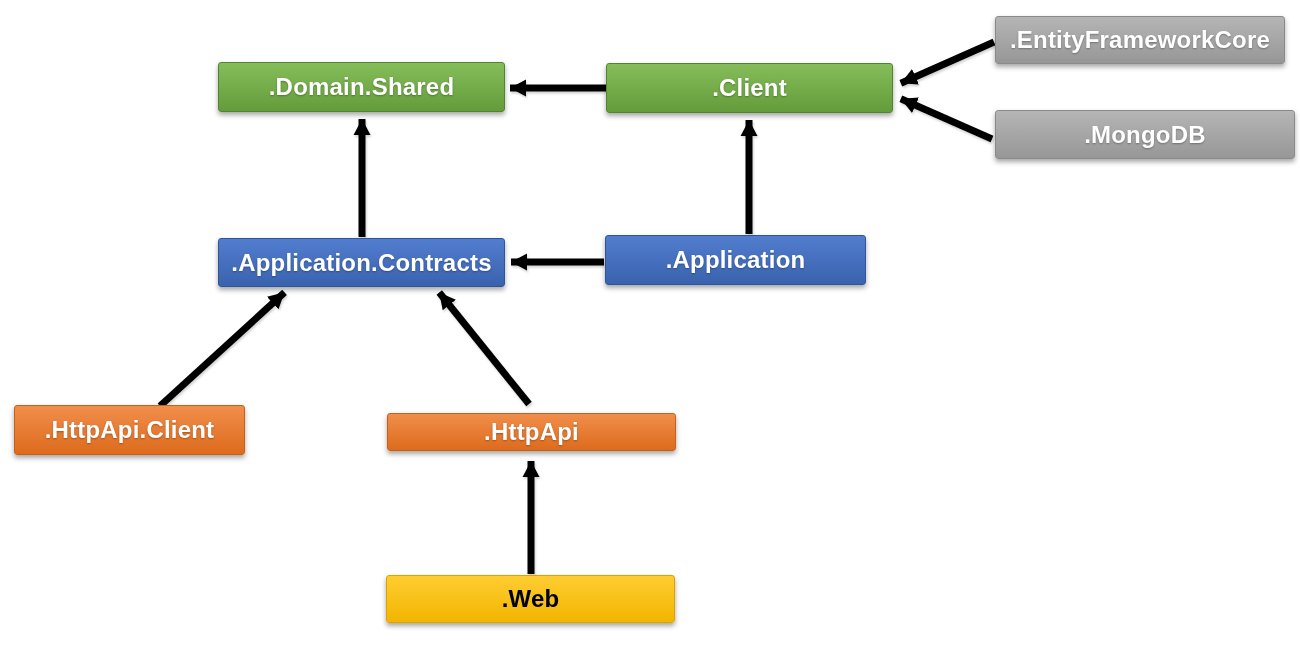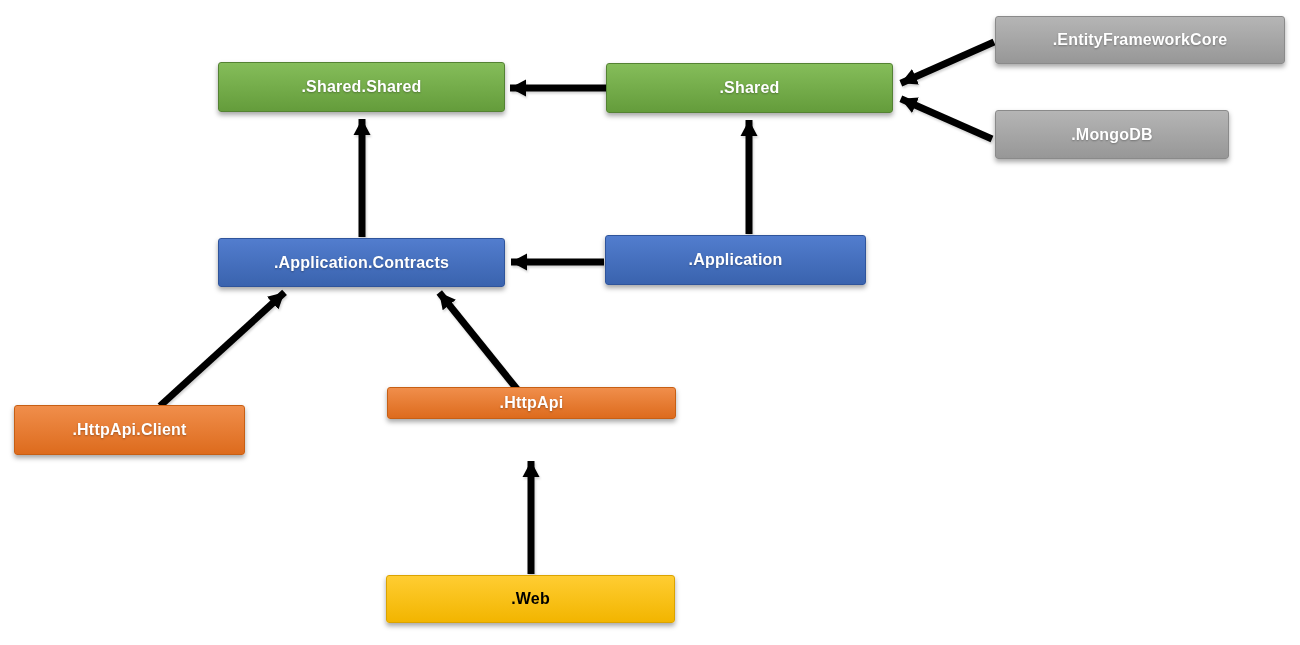--- a/index.html
+++ b/index.html
@@ -28,21 +28,21 @@
   .node {
     position: absolute;
     display: flex;
     align-items: center;
     justify-content: center;
     border-radius: 3px;
     box-shadow: 0 3px 5px rgba(0,0,0,0.35);
     box-sizing: border-box;
   }
   .node-label {
-    font-size: 16px;
+    font-size: 24px;
     font-weight: 700;
     letter-spacing: 0.2px;
     white-space: nowrap;
   }
   .node-label.light {
     color: #ffffff;
     text-shadow: 0 1px 2px rgba(0,0,0,0.3);
   }
   .node-label.dark {
     color: #000000;
@@ -66,40 +66,40 @@
         <line x1="362" y1="237" x2="362" y2="119" stroke="#000000" stroke-width="7" marker-end="url(#arrowhead)"></line>
         <line x1="604" y1="262" x2="511" y2="262" stroke="#000000" stroke-width="7" marker-end="url(#arrowhead)"></line>
         <line x1="749" y1="234" x2="749" y2="120" stroke="#000000" stroke-width="7" marker-end="url(#arrowhead)"></line>
         <line x1="160" y1="406" x2="284.52277521961446" y2="292.34826071225666" stroke="#000000" stroke-width="7" marker-end="url(#arrowhead)"></line>
         <line x1="529" y1="404" x2="439.25442684056793" y2="292.557694867958" stroke="#000000" stroke-width="7" marker-end="url(#arrowhead)"></line>
         <line x1="531" y1="574" x2="531" y2="461" stroke="#000000" stroke-width="7" marker-end="url(#arrowhead)"></line>
       </g>
   </svg>
   <div id="nodes-layer">
       <div class="node" style="left: 218px; top: 62px; width: 287px; height: 50px; background: linear-gradient(rgb(133, 189, 90), rgb(100, 156, 59)); border: 1px solid rgb(84, 130, 51);">
-        <span class="node-label light">.Shared.Shared</span>
+        <span class="node-label light">.Domain.Shared</span>
       </div>
       <div class="node" style="left: 606px; top: 63px; width: 287px; height: 50px; background: linear-gradient(rgb(133, 189, 90), rgb(100, 156, 59)); border: 1px solid rgb(84, 130, 51);">
-        <span class="node-label light">.Shared</span>
+        <span class="node-label light">.Client</span>
       </div>
       <div class="node" style="left: 995px; top: 16px; width: 290px; height: 48px; background: linear-gradient(rgb(181, 181, 181), rgb(151, 151, 151)); border: 1px solid rgb(138, 138, 138);">
         <span class="node-label light">.EntityFrameworkCore</span>
       </div>
-      <div class="node" style="left: 995px; top: 110px; width: 234px; height: 49px; background: linear-gradient(rgb(181, 181, 181), rgb(151, 151, 151)); border: 1px solid rgb(138, 138, 138);">
+      <div class="node" style="left: 995px; top: 110px; width: 300px; height: 49px; background: linear-gradient(rgb(181, 181, 181), rgb(151, 151, 151)); border: 1px solid rgb(138, 138, 138);">
         <span class="node-label light">.MongoDB</span>
       </div>
       <div class="node" style="left: 218px; top: 238px; width: 287px; height: 49px; background: linear-gradient(rgb(82, 125, 206), rgb(58, 99, 174)); border: 1px solid rgb(47, 84, 155);">
         <span class="node-label light">.Application.Contracts</span>
       </div>
       <div class="node" style="left: 605px; top: 235px; width: 261px; height: 50px; background: linear-gradient(rgb(82, 125, 206), rgb(58, 99, 174)); border: 1px solid rgb(47, 84, 155);">
         <span class="node-label light">.Application</span>
       </div>
       <div class="node" style="left: 14px; top: 405px; width: 231px; height: 50px; background: linear-gradient(rgb(240, 142, 75), rgb(221, 107, 29)); border: 1px solid rgb(199, 95, 20);">
         <span class="node-label light">.HttpApi.Client</span>
       </div>
-      <div class="node" style="left: 387px; top: 387px; width: 289px; height: 32px; background: linear-gradient(rgb(240, 142, 75), rgb(221, 107, 29)); border: 1px solid rgb(199, 95, 20);">
+      <div class="node" style="left: 387px; top: 413px; width: 289px; height: 38px; background: linear-gradient(rgb(240, 142, 75), rgb(221, 107, 29)); border: 1px solid rgb(199, 95, 20);">
         <span class="node-label light">.HttpApi</span>
       </div>
       <div class="node" style="left: 386px; top: 575px; width: 289px; height: 48px; background: linear-gradient(rgb(255, 205, 50), rgb(242, 181, 0)); border: 1px solid rgb(219, 163, 0);">
         <span class="node-label dark">.Web</span>
       </div>
     </div>
 </div>
 
 </body></html>

